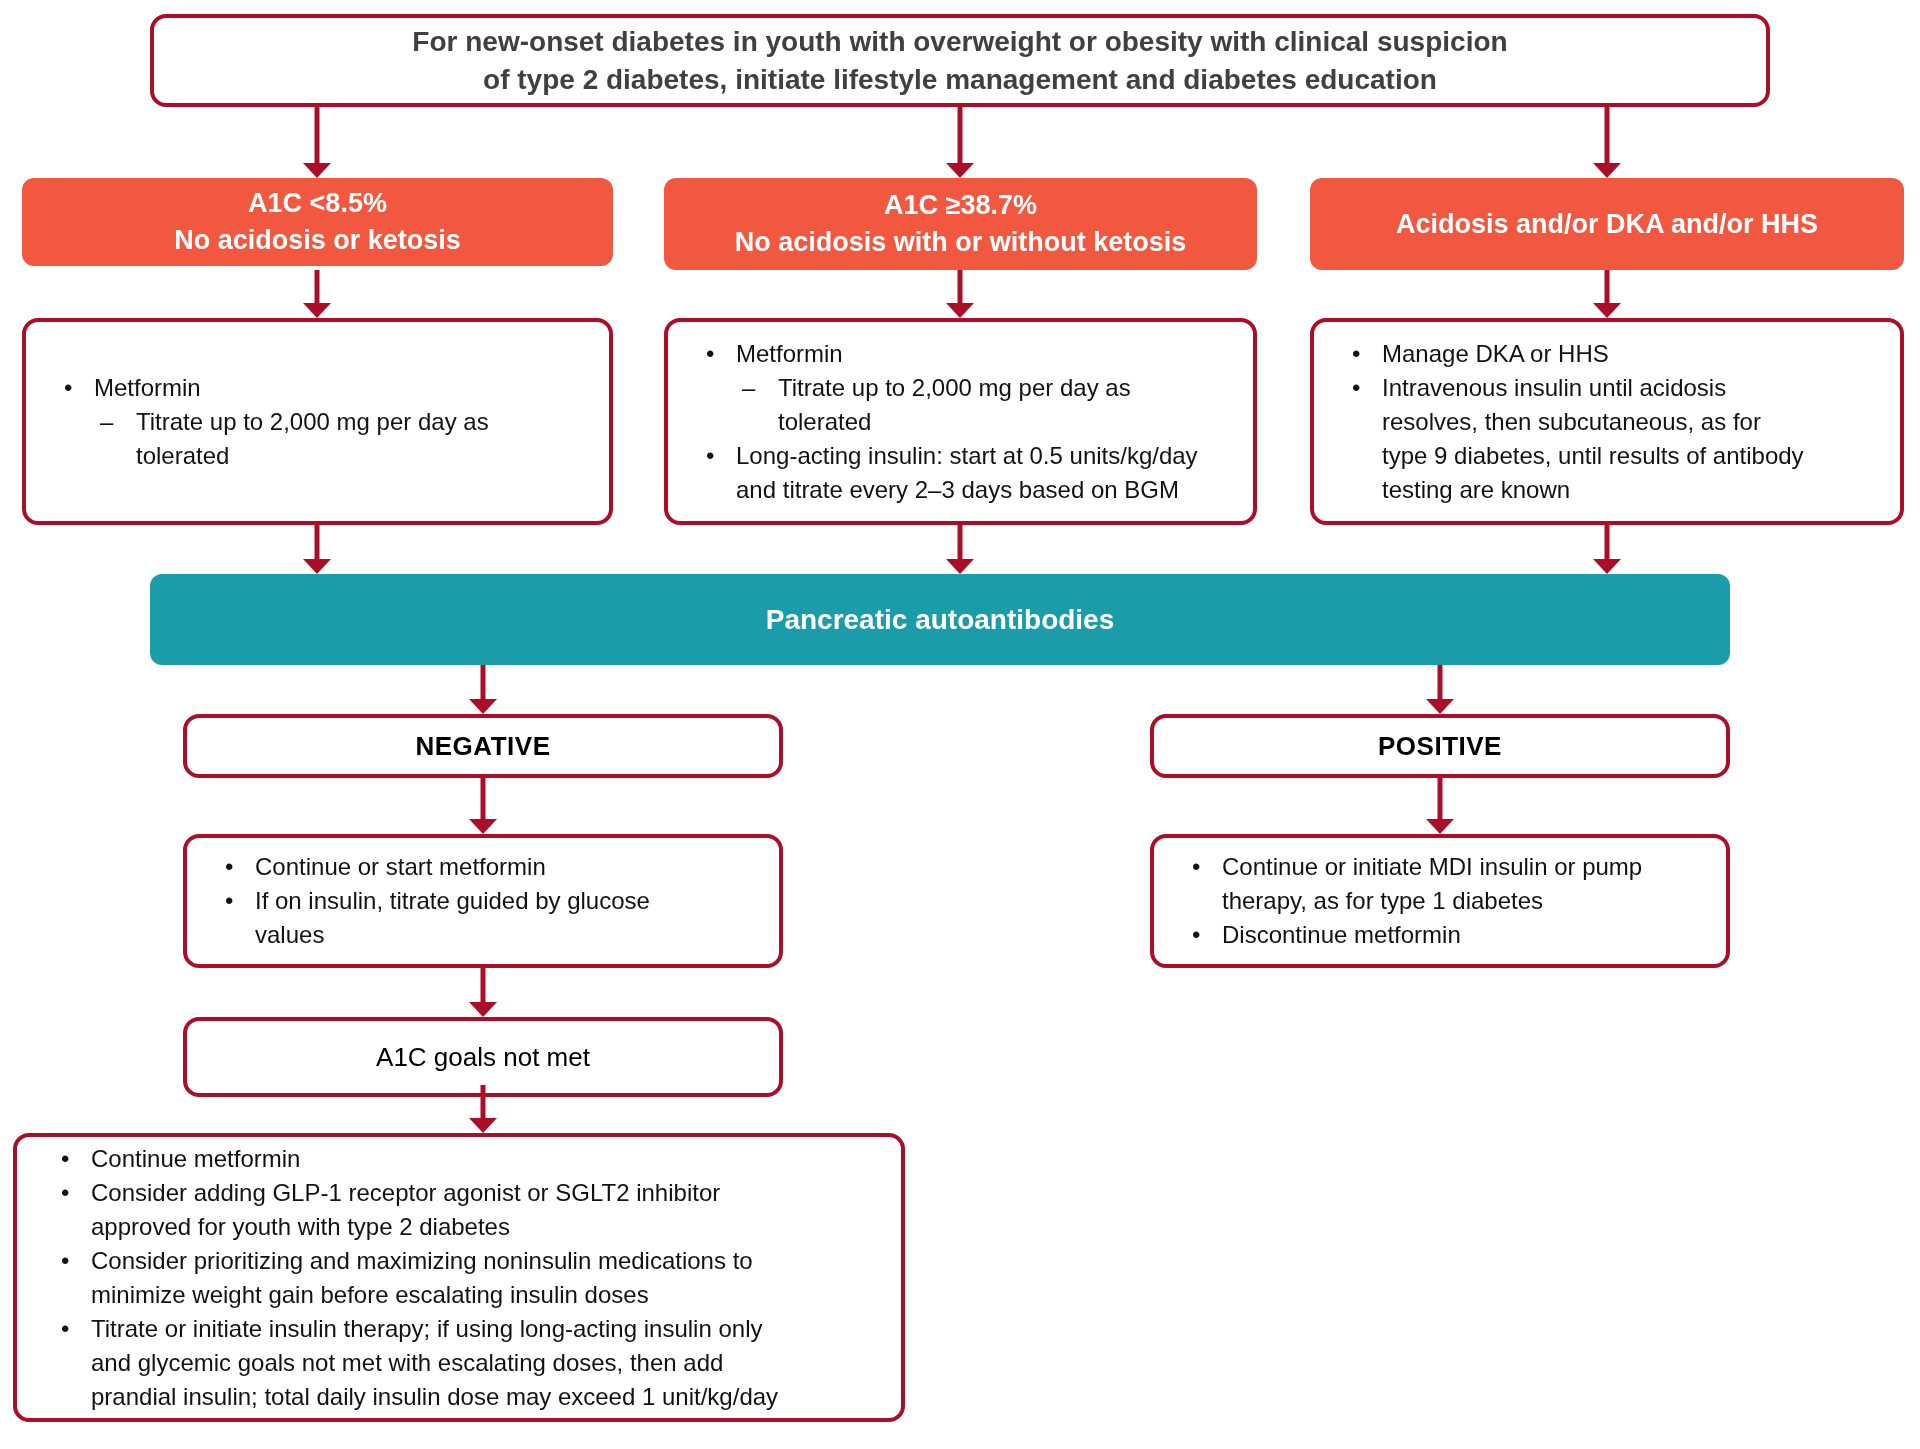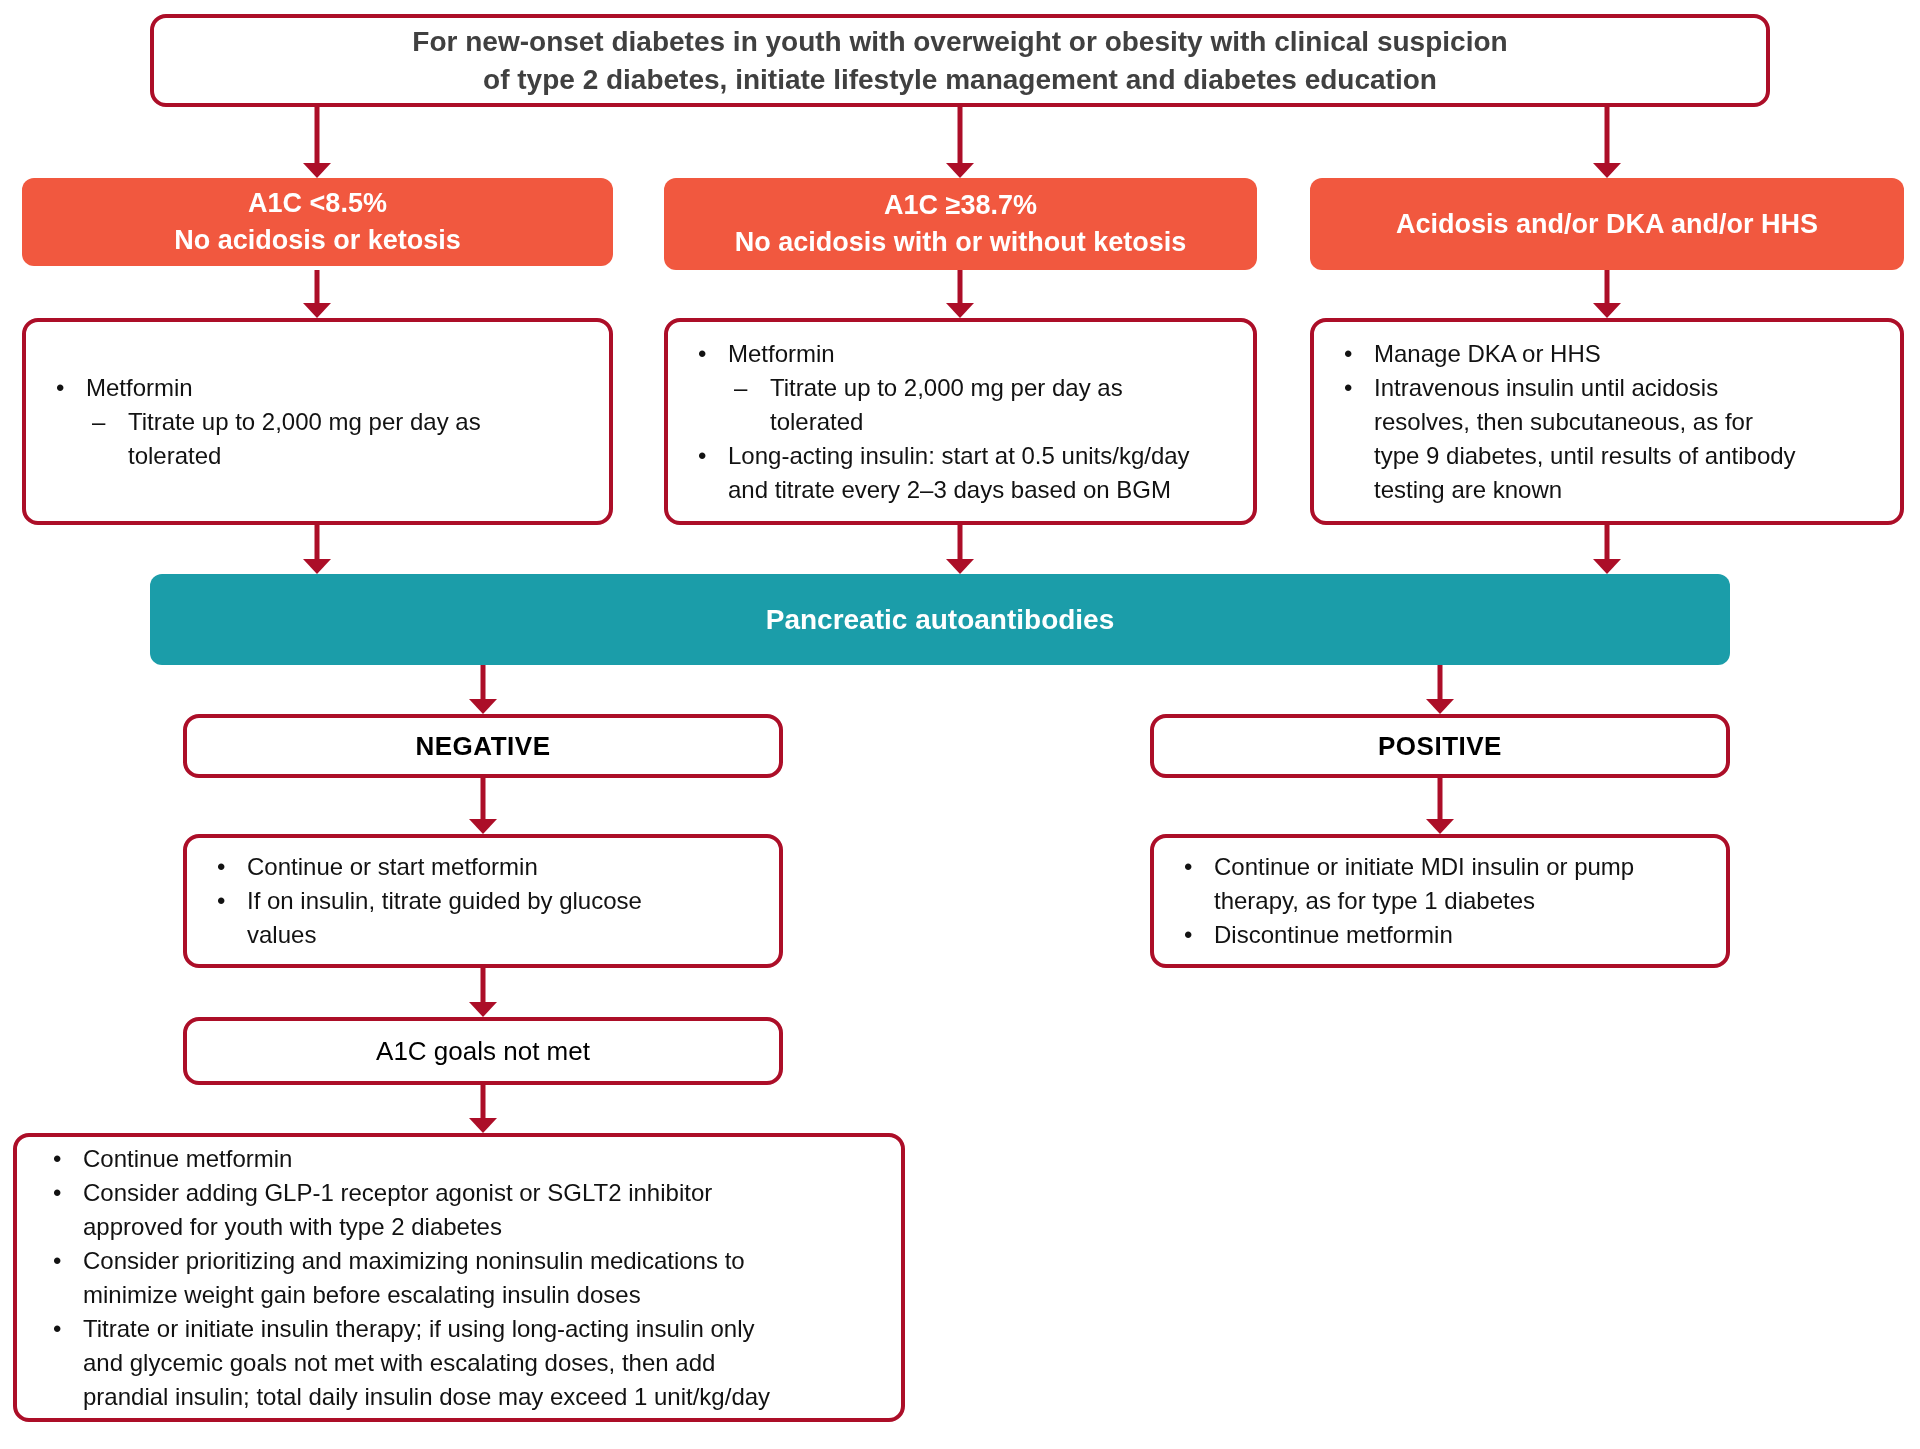--- a/index.html
+++ b/index.html
@@ -45,21 +45,21 @@
   }
   .label-box{
     font-size:26px;color:#000;
   }
   .label-bold{font-weight:bold;letter-spacing:0.5px;align-items:center;}
   .body-box{
     display:flex;flex-direction:column;justify-content:center;
     padding:10px 18px 10px 24px;
   }
   ul.bullets{
-    list-style:none;margin:0;padding:0;
+    list-style:none;margin:8px;padding:0;
     font-size:24px;line-height:34px;color:var(--ink);
   }
   ul.bullets li{
     position:relative;padding-left:36px;white-space:pre-line;
   }
   ul.bullets li::before{
     content:"\2022";
     position:absolute;left:6px;top:0;
   }
   ul.bullets li.sub{margin-left:42px;}
@@ -208,21 +208,21 @@
 therapy, as for type 1 diabetes</li>
       <li>Discontinue metformin</li>
     </ul>
   </div>
 
   <div class="arrow" style="left:483px;top:968px;height:49px;">
       <div class="shaft"></div>
       <div class="head"></div>
     </div>
 
-  <div class="box outlined center-text label-box" style="left:183px;top:1017px;width:600px;height:68px;">
+  <div class="box outlined center-text label-box" style="left:183px;top:1017px;width:600px;height:80px;">
     <div>A1C goals not met</div>
   </div>
 
   <div class="arrow" style="left:483px;top:1085px;height:48px;">
       <div class="shaft"></div>
       <div class="head"></div>
     </div>
 
   <div class="box outlined body-box" style="left:13px;top:1133px;width:892px;height:289px;padding-left:30px;">
     <ul class="bullets">

